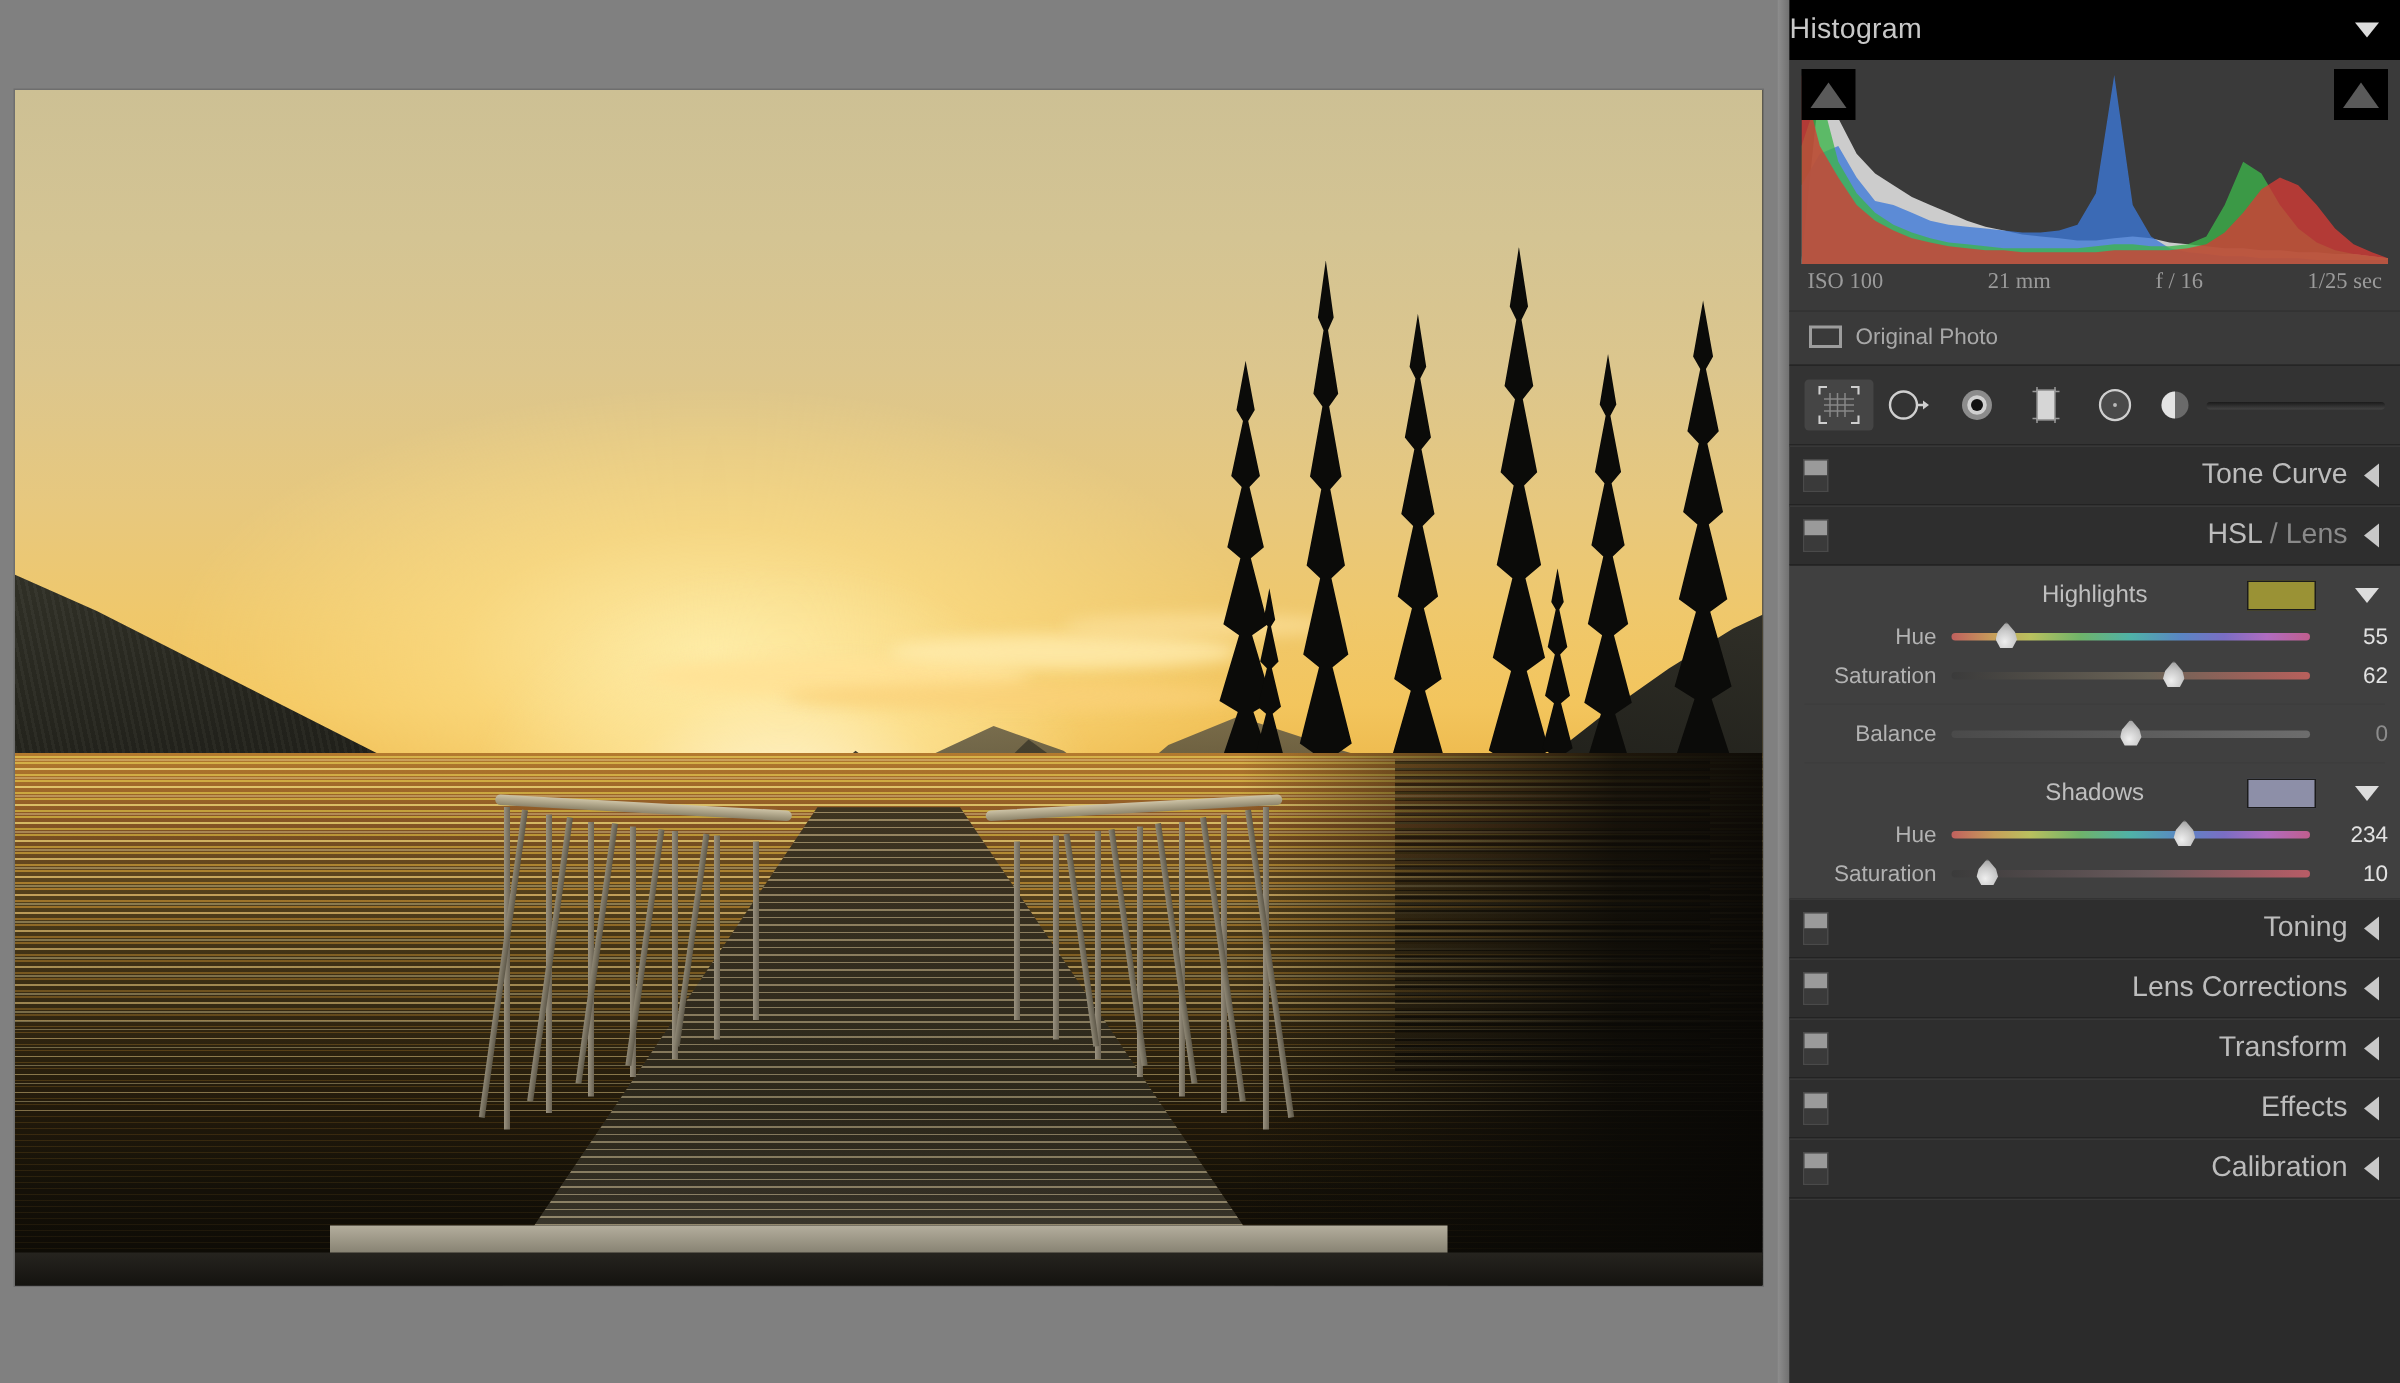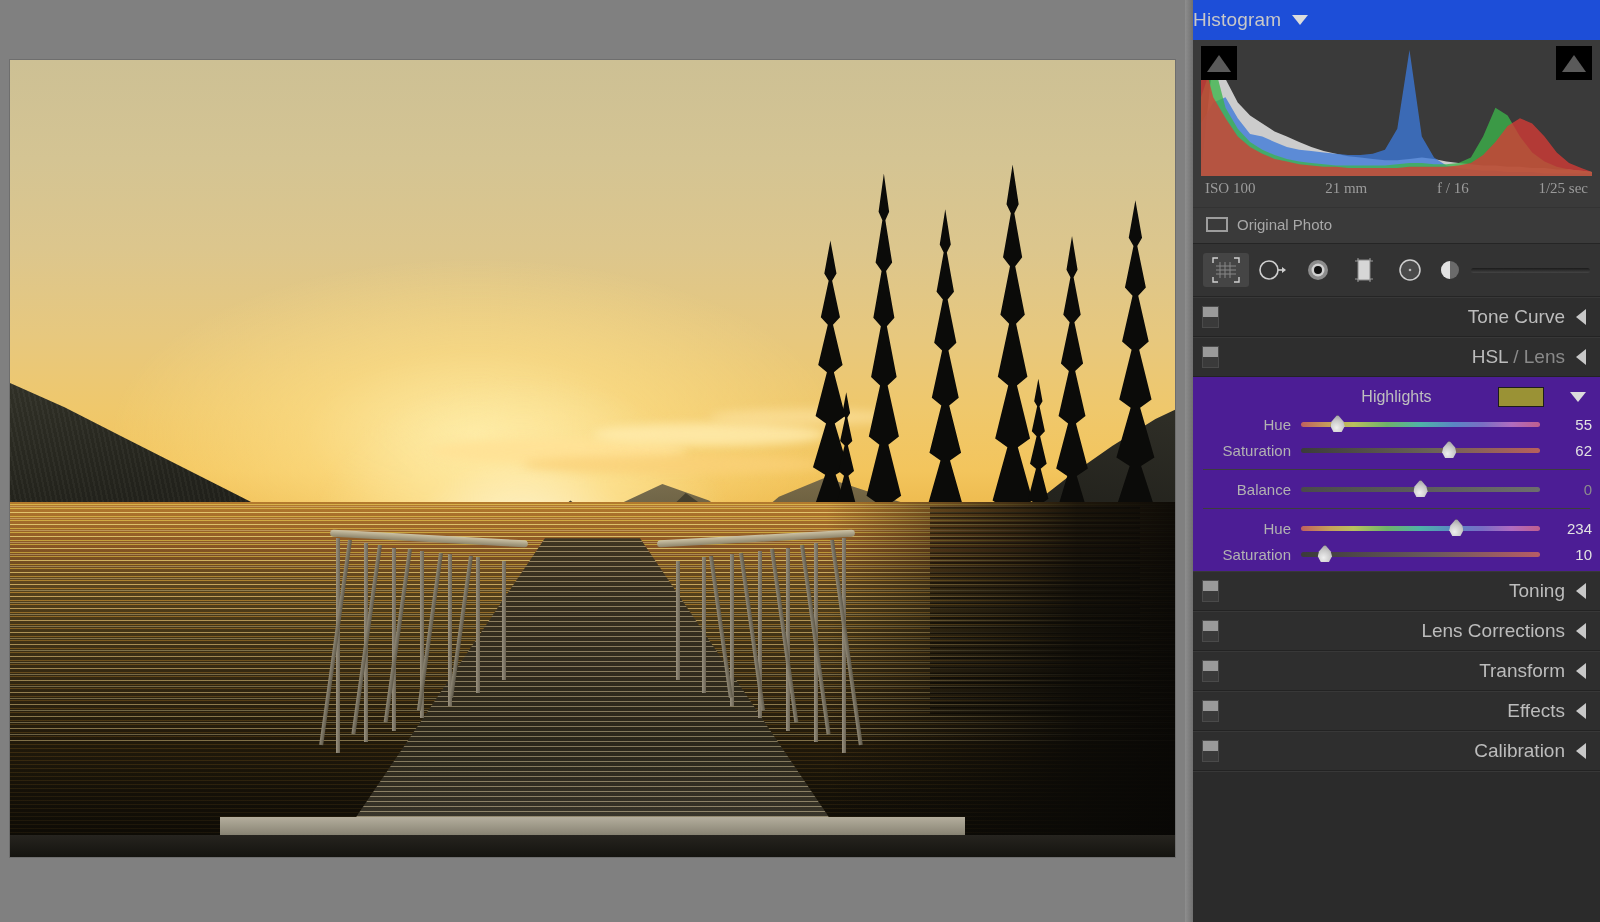--- a/index.html
+++ b/index.html
@@ -81,22 +81,22 @@
      border-radius:4px; }
   .rail-post{ position:absolute; width:4px; background:linear-gradient(90deg,#9a9280,#6a6354); }
   .rail-diag{ position:absolute; width:4px; background:linear-gradient(90deg,#8e8775,#5d5748);
      transform-origin:top center; }
 
   
   #right-rail{ width:8px; height:922px; background:linear-gradient(90deg,#8e8e8e,#707070); flex:0 0 8px; }
   #panel{ width:407px; height:922px; background:#2b2b2b; color:#b4b4b4;
      display:flex; flex-direction:column; }
 
-  .panel-head{ height:40px; display:flex; align-items:center; justify-content:flex-start;
-     padding:0 14px 0 0; background:#1d4ed8; }
+  .panel-head{ height:40px; display:flex; align-items:center; justify-content:space-between;
+     padding:0 14px 0 0; background:#000000; }
   .panel-head .ttl{ font-size:19px; color:#c8c8c8; letter-spacing:.2px; }
   .tri{ width:0;height:0; margin-left:11px; }
   .tri-down{ border-left:8px solid transparent; border-right:8px solid transparent;
      border-top:10px solid #dcdcdc; }
   .tri-left{ border-top:8px solid transparent; border-bottom:8px solid transparent;
      border-right:10px solid #c8c8c8; }
 
   .hist-wrap{ background:#3a3a3a; padding:6px 8px 4px 8px;font-family:Liberation Serif, serif; }
   .hist-box{ position:relative; width:100%; height:130px; background:#3a3a3a; }
   .hist-svg{ display:block; width:100%; height:130px; }
@@ -124,21 +124,21 @@
      padding-right:14px; border-top:1px solid #383838; border-bottom:1px solid #232323;
      background:#2e2e2e; position:relative; cursor:pointer; }
   .sec-head .lbl{ font-size:19px; color:#bcbcbc; }
   .sec-head .lbl .dim{ color:#8a8a8a; }
   .sw{ position:absolute; left:9px; top:50%; transform:translateY(-50%);
      width:17px;height:22px; display:flex; flex-direction:column;
      border:1px solid #4a4a4a; }
   .sw i{ display:block; width:100%; height:50%; }
   .sw i.on{ background:#9a9a9a; } .sw i.off{ background:#3a3a3a; }
 
-  .st-body{ background:#4c1d95; padding:2px 0 4px 0; }
+  .st-body{ background:#404040; padding:2px 0 4px 0; }
   .st-title-row{ display:flex; align-items:center; justify-content:center;
      position:relative; height:28px; margin-top:4px; }
   .st-title{ font-size:16px; color:#bfbfbf; }
   .st-swatch{ position:absolute; right:56px; width:46px; height:20px; border:1px solid #1c1c1c; }
   .st-caret{ position:absolute; right:14px; }
 
   .srow{ display:flex; align-items:center; height:26px; padding:0 8px 0 0; }
   .srow .name{ width:108px; text-align:right; padding-right:10px; font-size:15px; color:#b2b2b2; }
   .srow .track{ position:relative; flex:1; height:26px; display:flex; align-items:center; }
   .bar{ width:100%; height:5px; border-radius:3px; }
@@ -372,20 +372,25 @@
             <span class="name">Balance</span>
             <div class="track">
               <div class="bar bal"></div>
               <div class="knob" style="left: 50%;"></div>
             </div>
             <span class="val dimv">0</span>
           </div>
         </div>
       <div class="st-div"></div>
 
+      <div class="st-title-row">
+        <span class="st-title">Shadows</span>
+        <span class="st-swatch" id="sh-swatch" style="background: rgb(141, 143, 168);"></span>
+        <span class="st-caret tri tri-down"></span>
+      </div>
       <div id="sh-sliders">
           <div class="srow">
             <span class="name">Hue</span>
             <div class="track">
               <div class="bar hue"></div>
               <div class="knob" style="left: 65%;"></div>
             </div>
             <span class="val">234</span>
           </div>
           <div class="srow">

